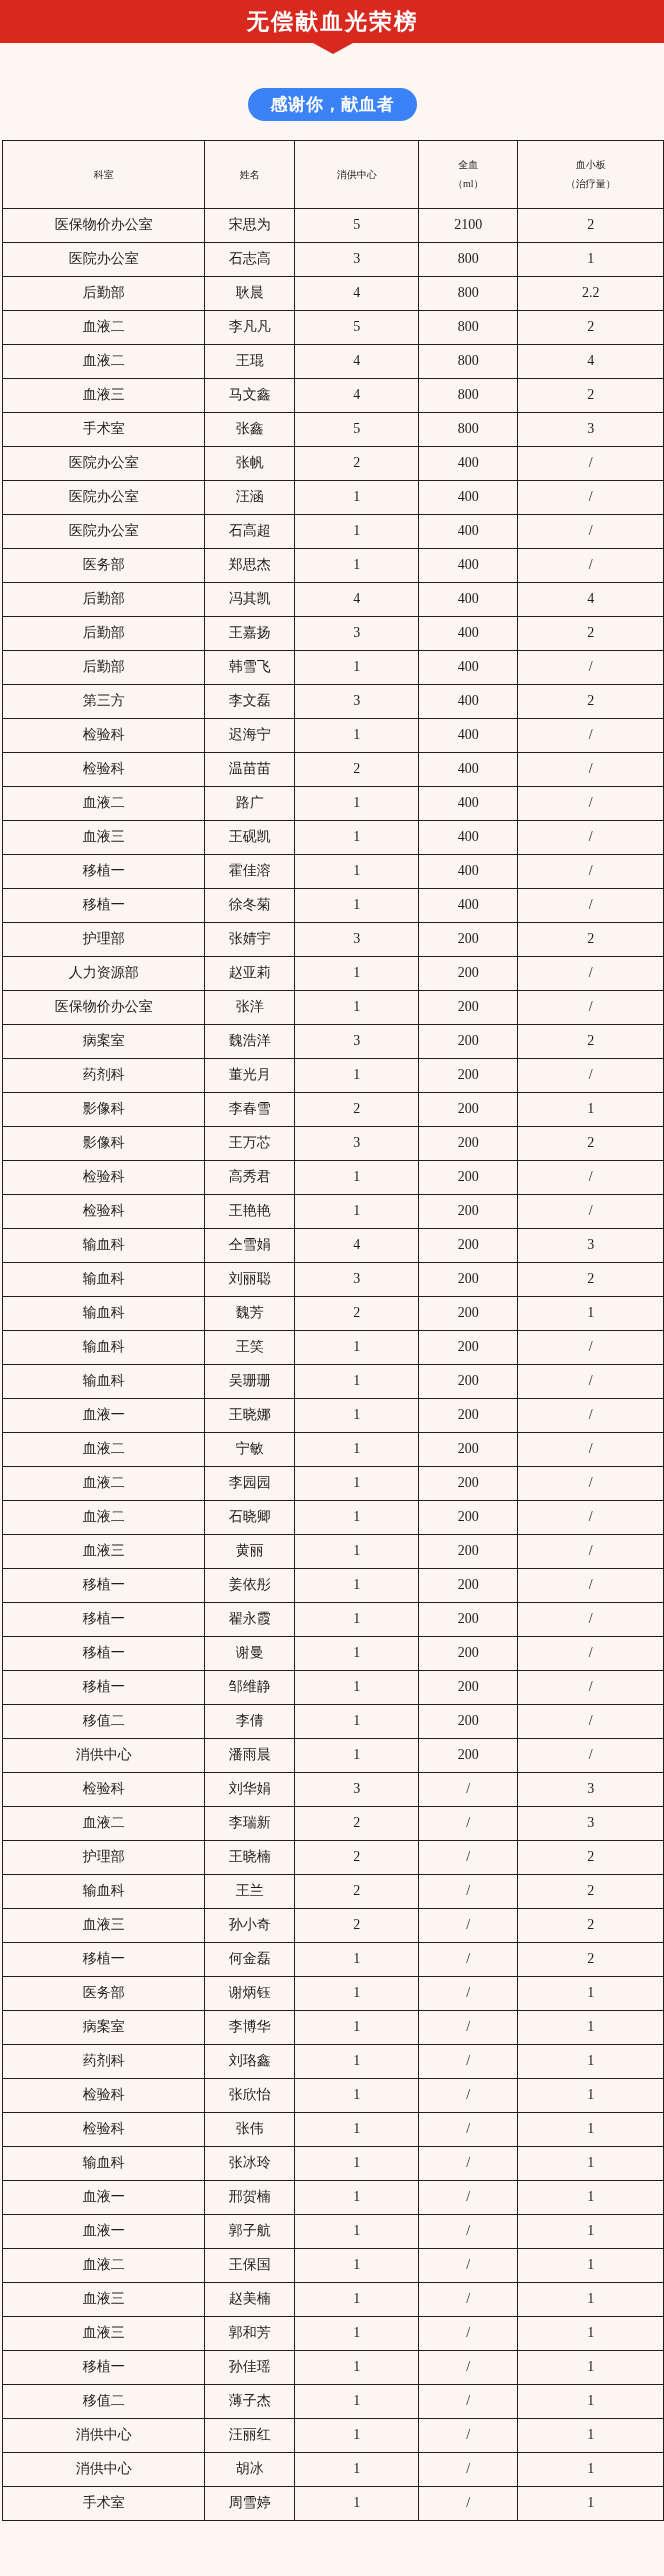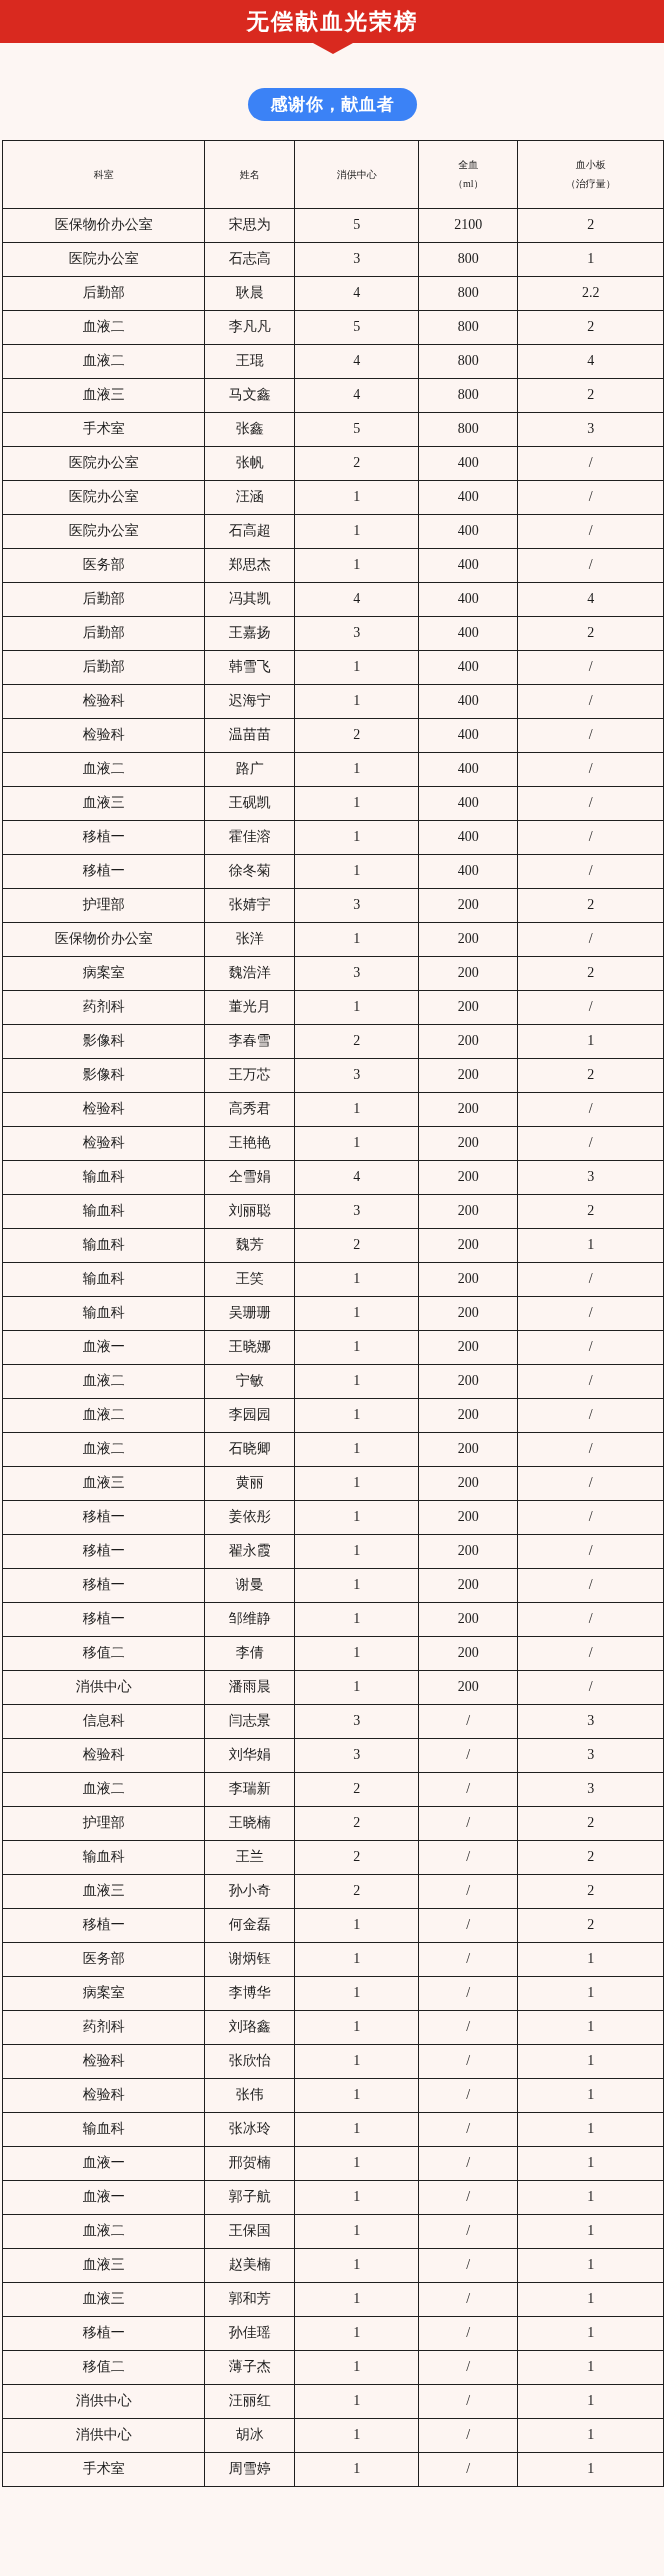--- a/index.html
+++ b/index.html
@@ -213,20 +213,27 @@
       </tr>
 
       <tr>
         <td>后勤部</td>
         <td>韩雪飞</td>
         <td>1</td>
         <td>400</td>
         <td>/</td>
       </tr>
 
+      <tr>
+        <td>第三方</td>
+        <td>李文磊</td>
+        <td>3</td>
+        <td>400</td>
+        <td>2</td>
+      </tr>
 
       <tr>
         <td>检验科</td>
         <td>迟海宁</td>
         <td>1</td>
         <td>400</td>
         <td>/</td>
       </tr>
 
       <tr>
@@ -270,20 +277,27 @@
       </tr>
 
       <tr>
         <td>护理部</td>
         <td>张婧宇</td>
         <td>3</td>
         <td>200</td>
         <td>2</td>
       </tr>
 
+      <tr>
+        <td>人力资源部</td>
+        <td>赵亚莉</td>
+        <td>1</td>
+        <td>200</td>
+        <td>/</td>
+      </tr>
 
       <tr>
         <td>医保物价办公室</td>
         <td>张洋</td>
         <td>1</td>
         <td>200</td>
         <td>/</td>
       </tr>
 
       <tr>
@@ -455,27 +469,20 @@
       </tr>
 
       <tr>
         <td>消供中心</td>
         <td>潘雨晨</td>
         <td>1</td>
         <td>200</td>
         <td>/</td>
       </tr>
 
-      <tr>
-        <td>信息科</td>
-        <td>闫志景</td>
-        <td>3</td>
-        <td>/</td>
-        <td>3</td>
-      </tr>
 
       <tr>
         <td>检验科</td>
         <td>刘华娟</td>
         <td>3</td>
         <td>/</td>
         <td>3</td>
       </tr>
 
       <tr>

